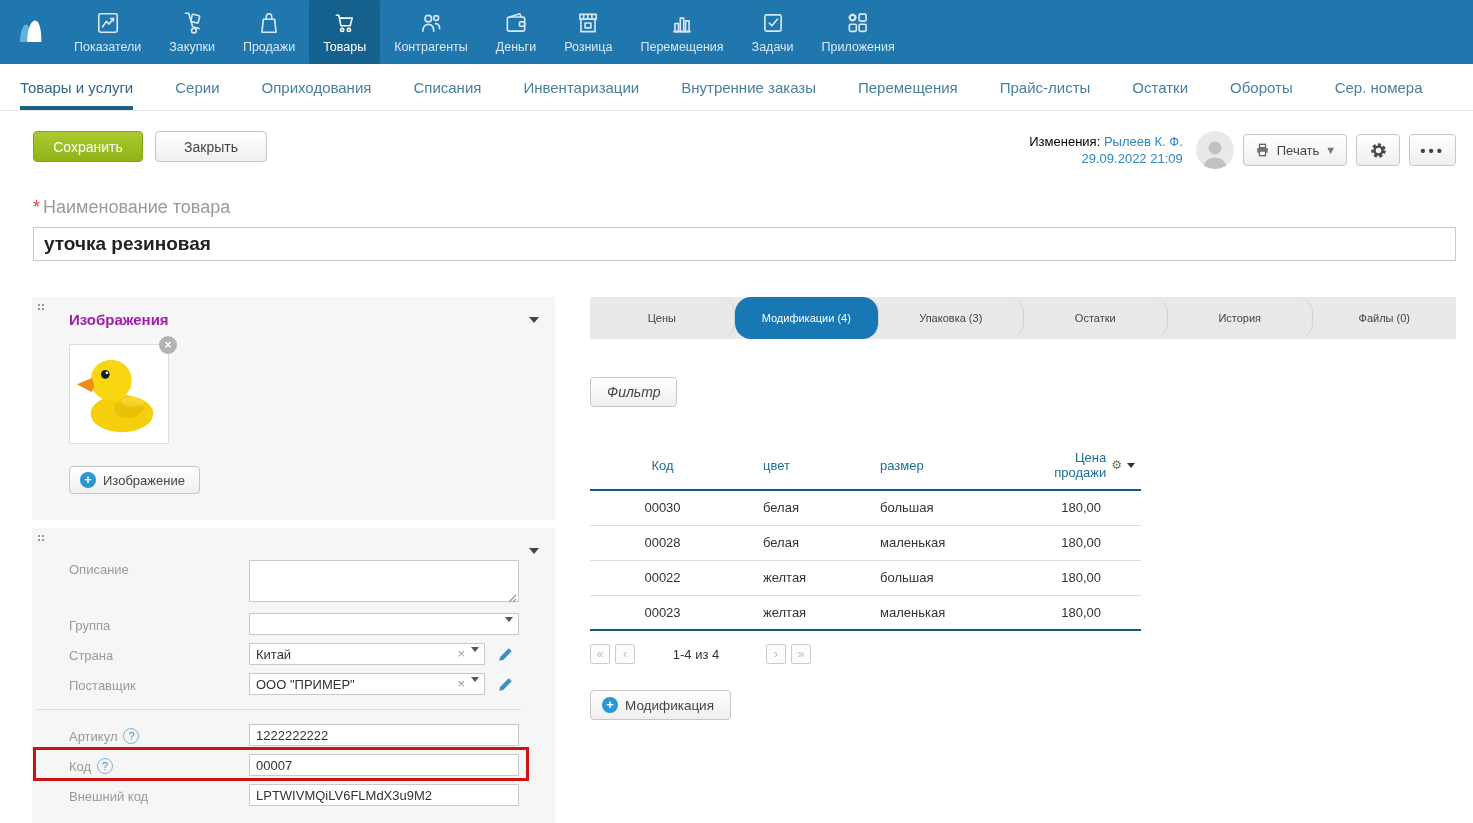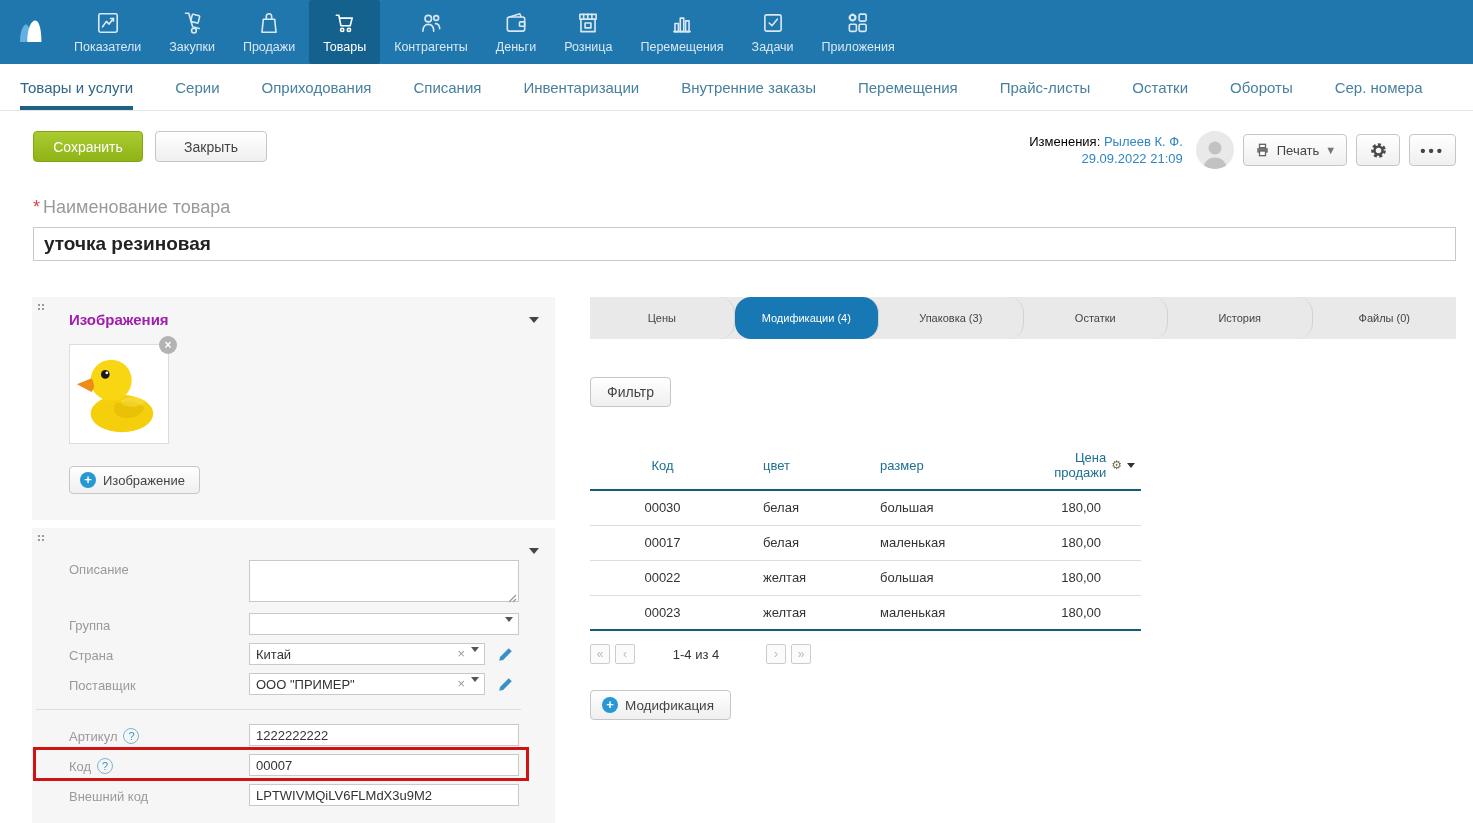--- a/index.html
+++ b/index.html
@@ -104,21 +104,21 @@
   .row-code { position:relative; }
   .red-box { position:absolute; left:-36px; right:-2px; top:-6px; bottom:-4px;
     border:3px solid #cf1313; pointer-events:none; }
 
   
   .tabs { display:flex; height:42px; background:#e9e9e9; }
   .tab { flex:1; display:flex; align-items:center; justify-content:center; font-size:11px;
     color:#444; cursor:pointer; border-right:1px solid #d2d2d2;border-radius:16px; }
   .tab:last-child { border-right:none; }
   .tab.active { background:#1878b4; color:#fff; }
-  .filter-btn { margin-top:38px; height:30px; padding:0 16px; font-size:14px; }
+  .filter-btn { margin-top:38px; height:30px; padding:0 16px; font-size:14px;font-style:italic; }
 
   .mod-table { width:551px; border-collapse:collapse; margin-top:43px; font-size:13px; }
   .mod-table th { font-weight:normal; color:#1d6f93; padding:0 0 9px 0;
     border-bottom:2px solid #135c7d; }
   .mod-table .c-code  { width:145px; text-align:center; }
   .mod-table .c-color { width:115px; text-align:left; padding-left:28px; }
   .mod-table .c-size  { width:175px; text-align:left; padding-left:30px; }
   .mod-table .c-price { width:116px; text-align:right; }
   .mod-table th.c-price { padding-right:6px; }
   .price-head { display:flex; align-items:center; justify-content:flex-end; gap:5px; }
@@ -455,21 +455,21 @@
         </tr>
       </thead>
       <tbody>
         <tr>
           <td class="c-code">00030</td>
           <td class="c-color">белая</td>
           <td class="c-size">большая</td>
           <td class="c-price">180,00</td>
         </tr>
         <tr>
-          <td class="c-code">00017</td>
+          <td class="c-code">00028</td>
           <td class="c-color">белая</td>
           <td class="c-size">маленькая</td>
           <td class="c-price">180,00</td>
         </tr>
         <tr>
           <td class="c-code">00022</td>
           <td class="c-color">желтая</td>
           <td class="c-size">большая</td>
           <td class="c-price">180,00</td>
         </tr>

